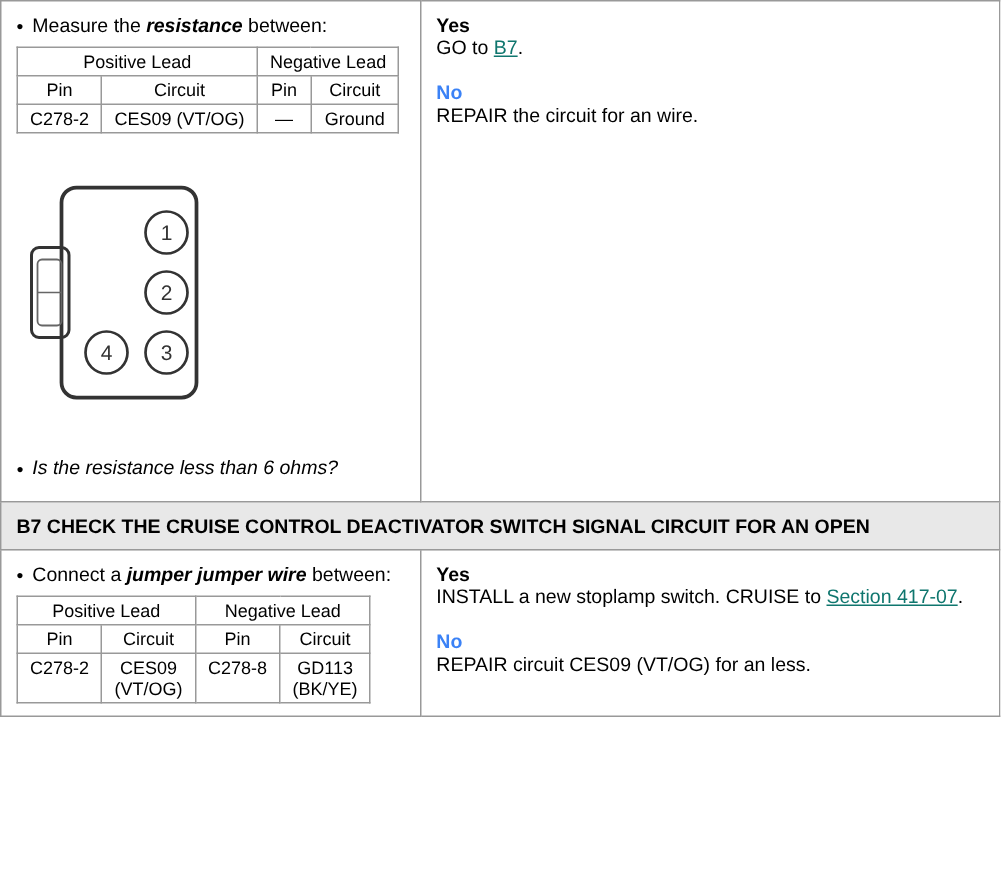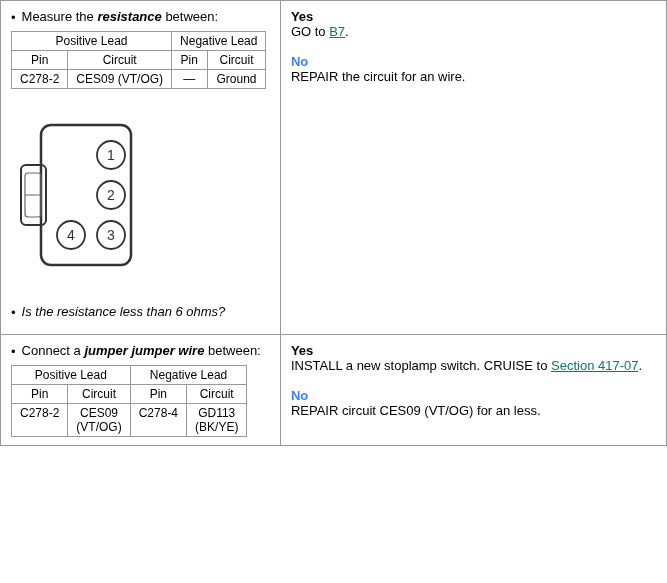--- a/index.html
+++ b/index.html
@@ -154,20 +154,25 @@
           </div>
           <br>
           <div>
             <span class="no-label">No</span><br>
             <span>REPAIR the circuit for an wire.</span>
           </div>
         </div>
       </td>
     </tr>
 
+    <tr>
+      <td colspan="2" class="section-b7">
+        <span>B7 CHECK THE CRUISE CONTROL DEACTIVATOR SWITCH SIGNAL CIRCUIT FOR AN OPEN</span>
+      </td>
+    </tr>
 
     <tr>
       <td class="left-col">
         <div class="bullet-item">
           <span class="bullet-dot">•</span>
           <span>
             Connect a <strong>jumper jumper wire</strong> between:
           </span>
         </div>
 
@@ -181,21 +186,21 @@
               <th>Pin</th>
               <th>Circuit</th>
               <th>Pin</th>
               <th>Circuit</th>
             </tr>
           </thead>
           <tbody>
             <tr>
               <td>C278-2</td>
               <td>CES09<br>(VT/OG)</td>
-              <td>C278-4</td>
+              <td>C278-8</td>
               <td>GD113<br>(BK/YE)</td>
             </tr>
           </tbody>
         </table>
       </td>
 
       <td class="right-col">
         <div class="yes-no-block">
           <div>
             <span class="yes-label">Yes</span><br>

